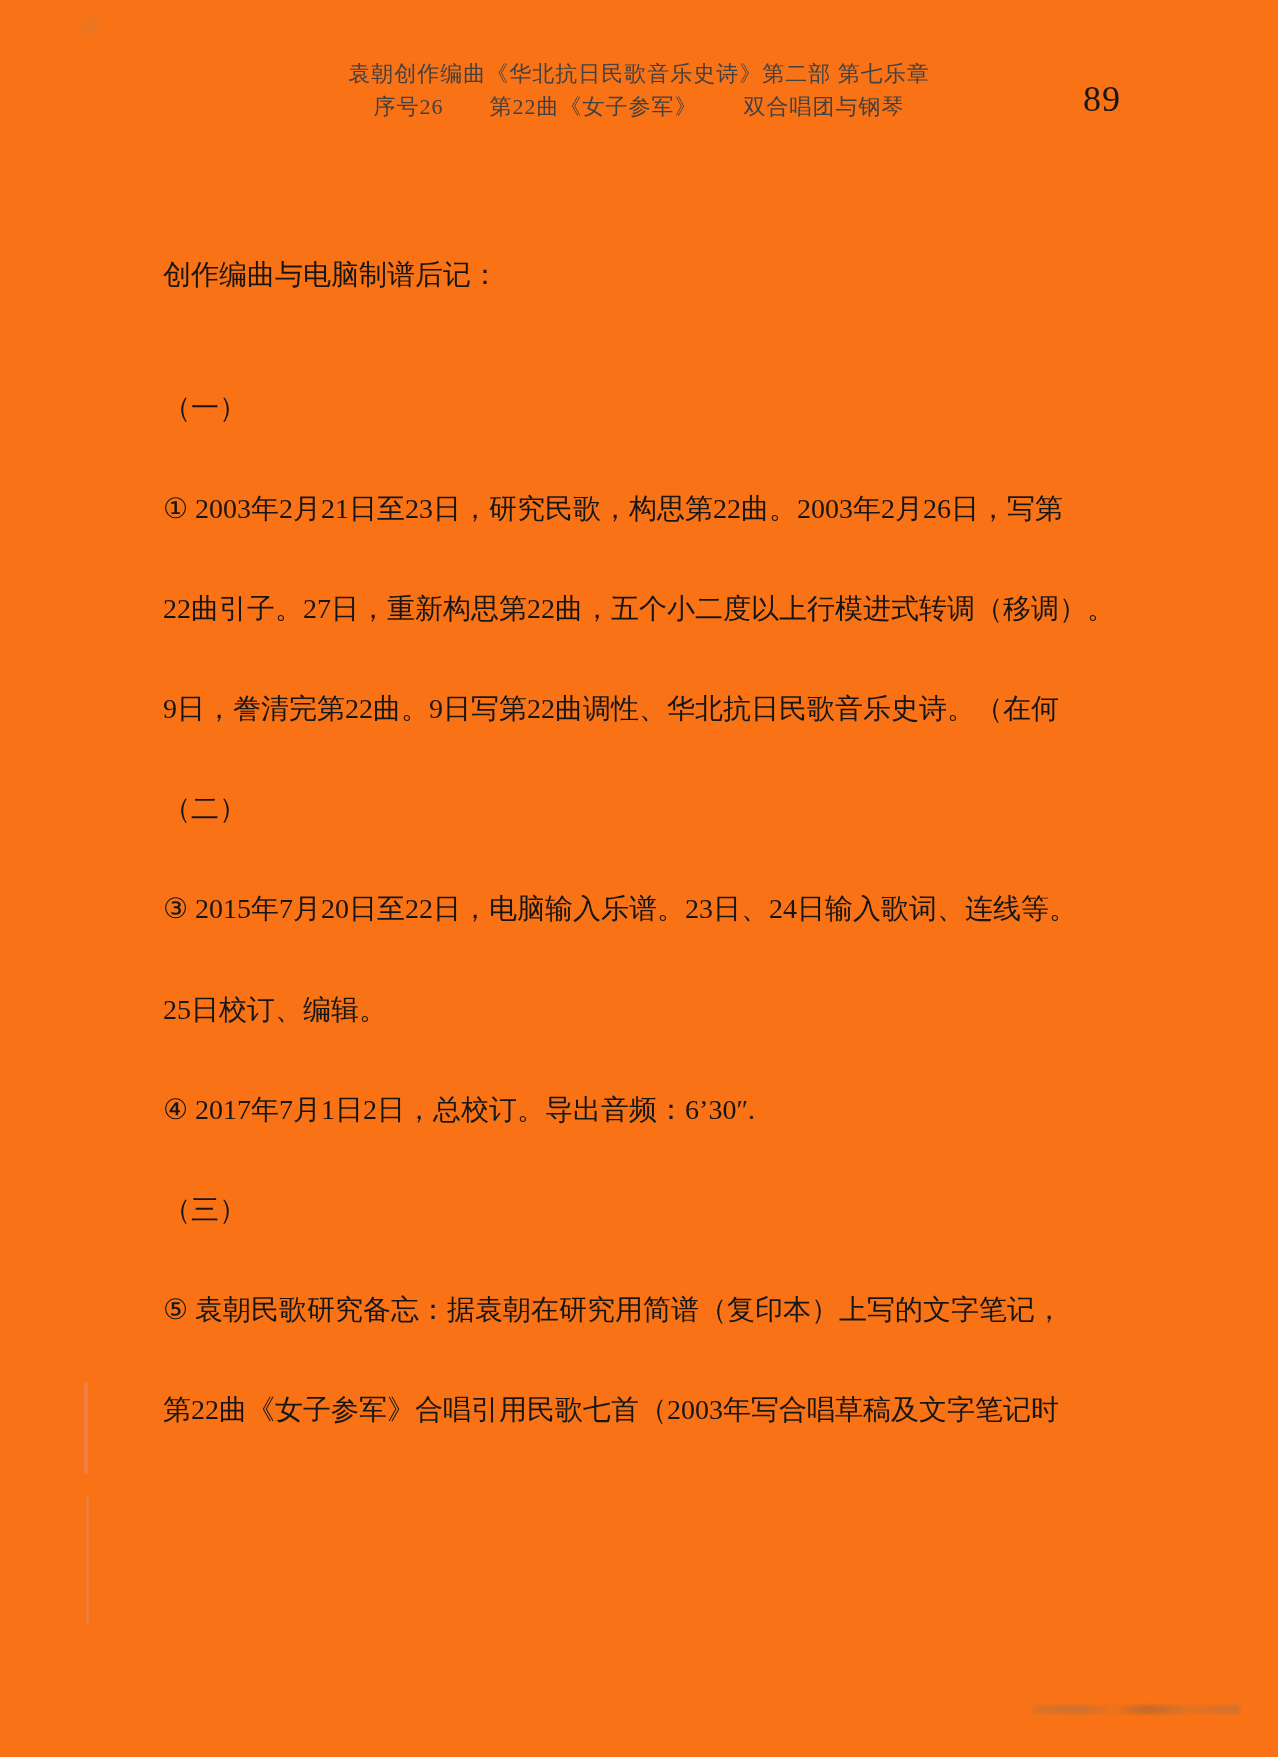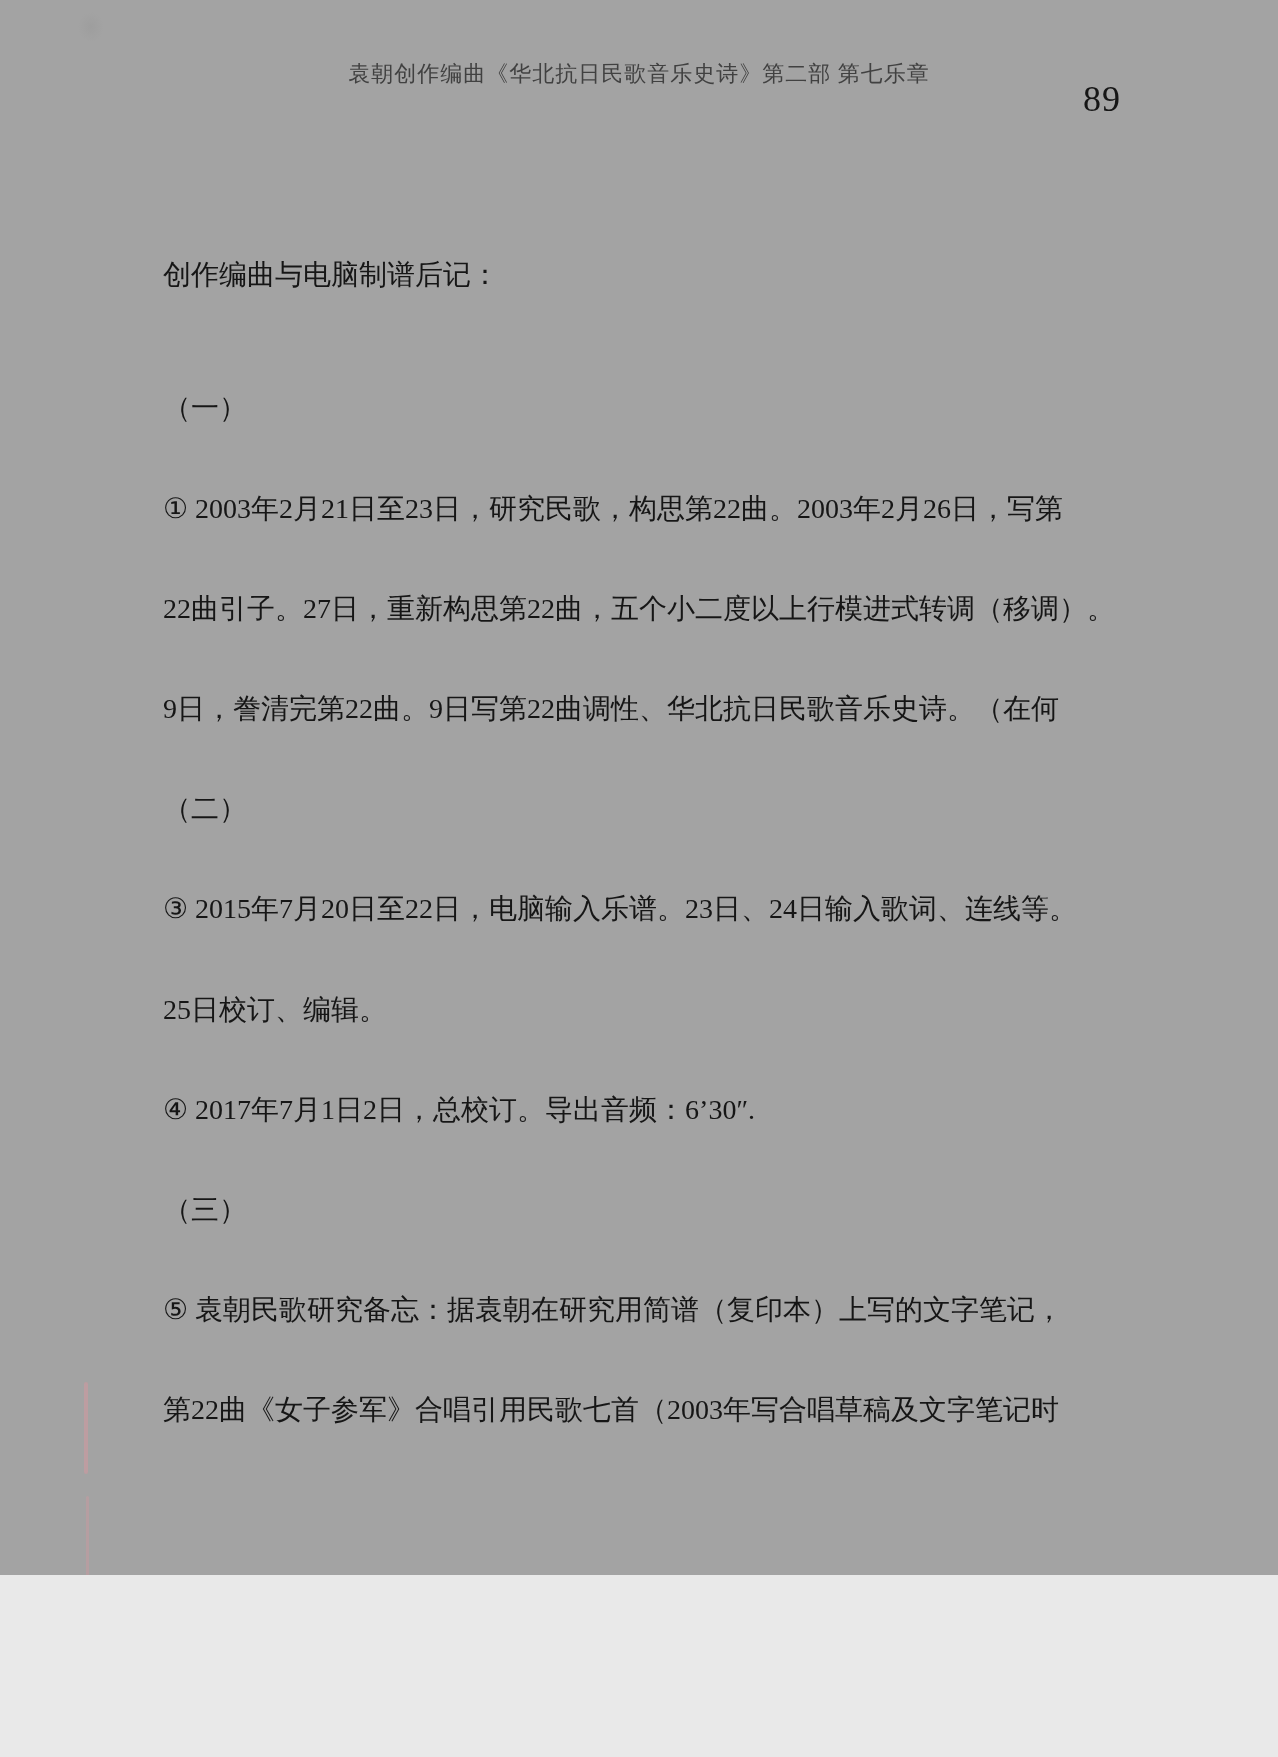--- a/index.html
+++ b/index.html
@@ -1,20 +1,20 @@
 <!DOCTYPE html>
 <html><head>
 <meta charset="utf-8">
 <style>
   html,body { margin:0; padding:0; background:#e9e9e9; }
   .page {
     position:relative;
-    width:1278px; height:1575px;
+    width:1278px; height:1757px;
     margin:0 auto;
-    background:#a3a3a3;
+    background:#f97316;
     overflow:hidden;
     font-family:"Liberation Serif","DejaVu Serif","DejaVu Sans",serif;
     color:#1c1c1c;
   }
   
   .header {
     position:absolute; top:56px; left:0; width:100%;
     text-align:center;
     font-size:22px; line-height:35px;
     color:#414141;
@@ -57,20 +57,21 @@
 </style>
 </head>
 <body>
 
 <div class="page">
 
   <div class="artifact-smudge-topleft"></div>
 
   <div class="header">
     <div class="line">袁朝创作编曲《华北抗日民歌音乐史诗》第二部 第七乐章</div>
+    <div class="line">序号26　　第22曲《女子参军》　　双合唱团与钢琴</div>
   </div>
   <div class="page-number">89</div>
 
   <div class="doc-body">
     <div class="line">创作编曲与电脑制谱后记：</div>
 
     <div class="line">（一）</div>
     <div class="line">① 2003年2月21日至23日，研究民歌，构思第22曲。2003年2月26日，写第</div>
     <div class="line">22曲引子。27日，重新构思第22曲，五个小二度以上行模进式转调（移调）。</div>
     <div class="line">9日，誊清完第22曲。9日写第22曲调性、华北抗日民歌音乐史诗。（在何</div>

